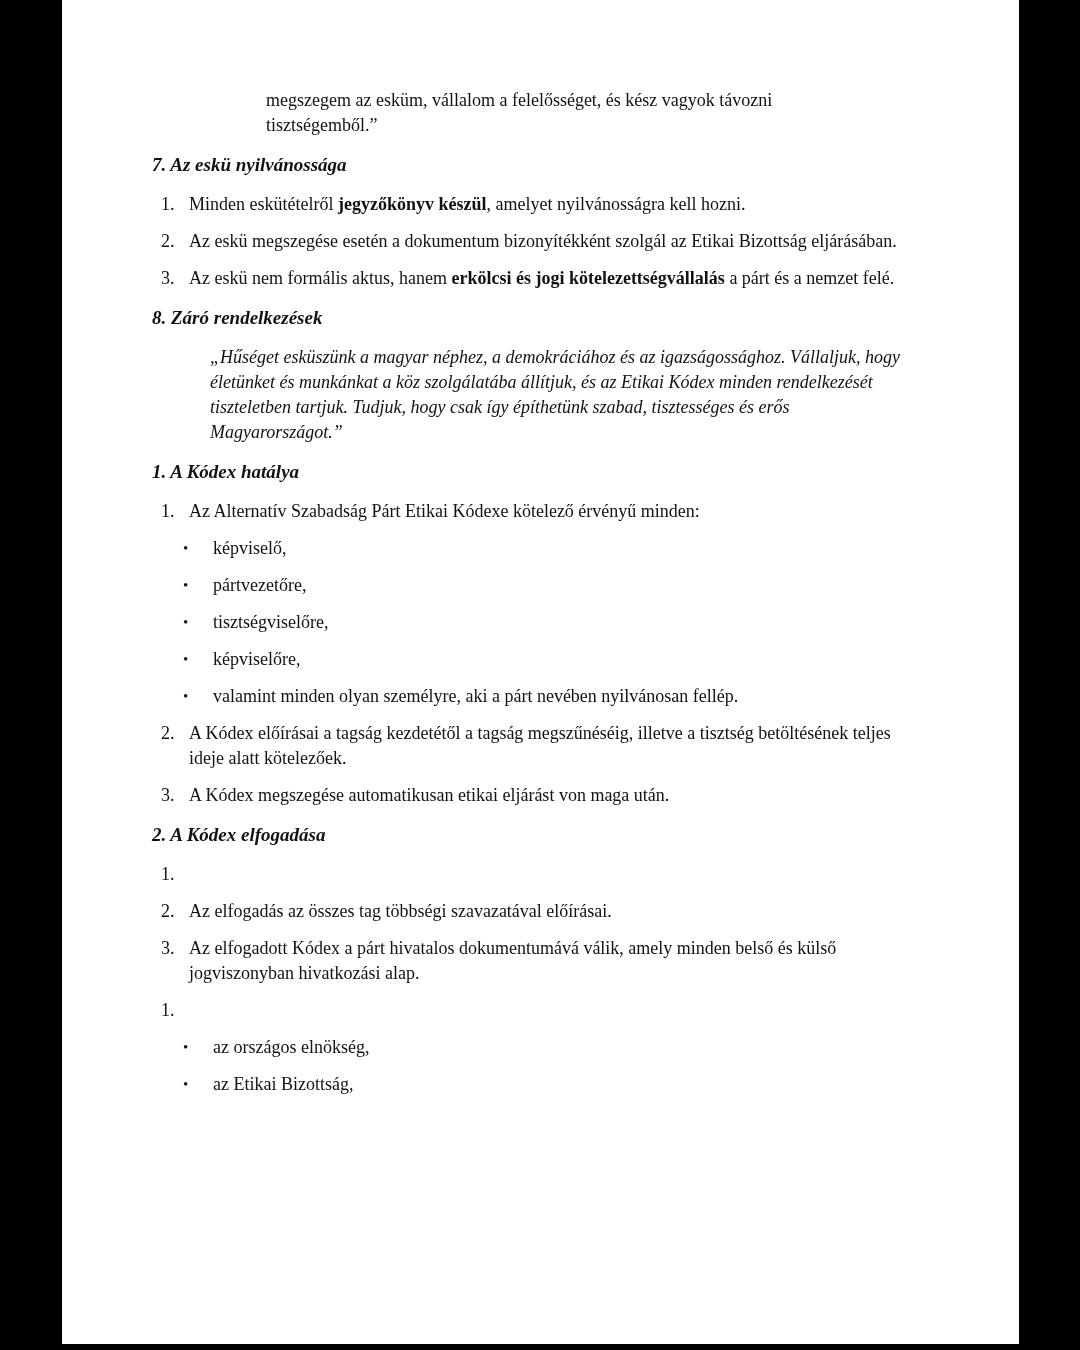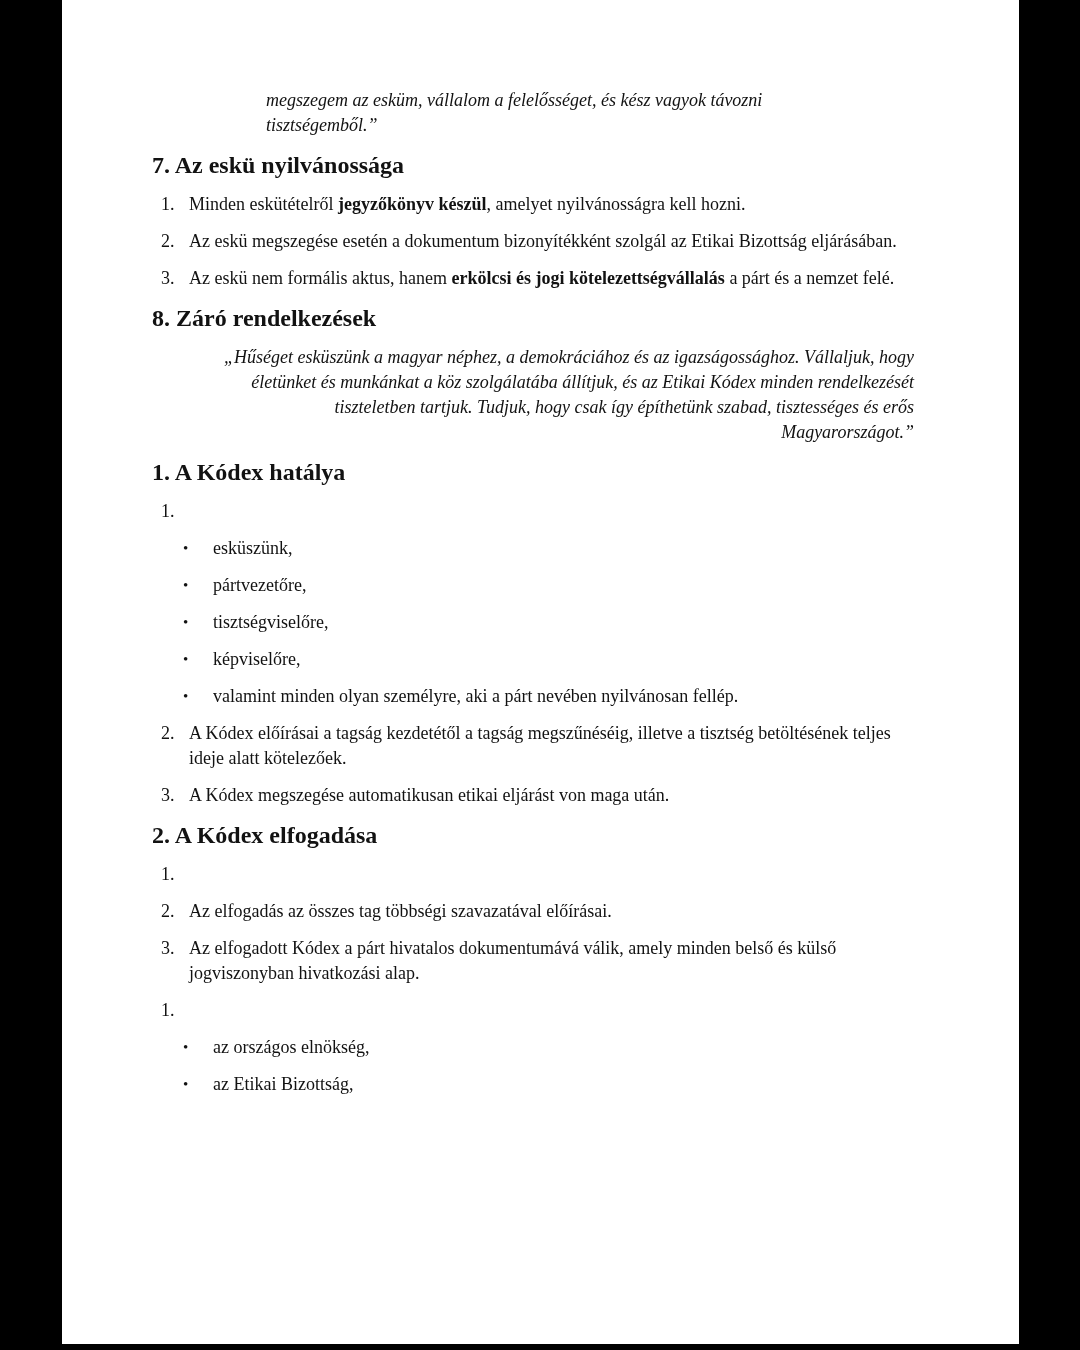--- a/index.html
+++ b/index.html
@@ -19,33 +19,32 @@
   .doc {
     padding: 88px 0 0 90px;
     width: 852px;
     color: #121212;
     font-size: 18px;
     line-height: 25px;
   }
   .bq-deep {
     margin: 0 0 0 114px;
     max-width: 600px;
-    font-style: italic;
   }
   .bq {
     margin: 14px 0 14px 58px;
     max-width: 704px;
     font-style: italic;
-    text-align: right;
   }
   .heading {
-    font-size: 24px;
+    font-size: 19px;
     line-height: 26px;
     font-weight: bold;
     margin: 14px 0;
+    font-style: italic;
   }
   .lead { margin: 12px 0; max-width: 762px; }
   .li {
     display: flex;
     margin: 0 9px 12px 9px;
   }
   .li .num { width: 28px; flex: none; }
   .li .txt { max-width: 716px; }
   .bli {
     display: flex;
@@ -81,25 +80,26 @@
     <div class="heading">8. Záró rendelkezések</div>
 
 
     <div class="bq">„Hűséget esküszünk a magyar néphez, a demokráciához és az igazságossághoz. Vállaljuk, hogy életünket és munkánkat a köz szolgálatába állítjuk, és az Etikai Kódex minden rendelkezését tiszteletben tartjuk. Tudjuk, hogy csak így építhetünk szabad, tisztességes és erős Magyarországot.”</div>
 
 
     <div class="heading">1. A Kódex hatálya</div>
 
     <div class="li">
       <span class="num">1.</span>
+      <span class="txt">Az Alternatív Szabadság Párt Etikai Kódexe kötelező érvényű minden:</span>
     </div>
 
     <div class="bli">
       <span class="dot">•</span>
-      <span class="txt">esküszünk,</span>
+      <span class="txt">képviselő,</span>
     </div>
     <div class="bli">
       <span class="dot">•</span>
       <span class="txt">pártvezetőre,</span>
     </div>
     <div class="bli">
       <span class="dot">•</span>
       <span class="txt">tisztségviselőre,</span>
     </div>
     <div class="bli">

